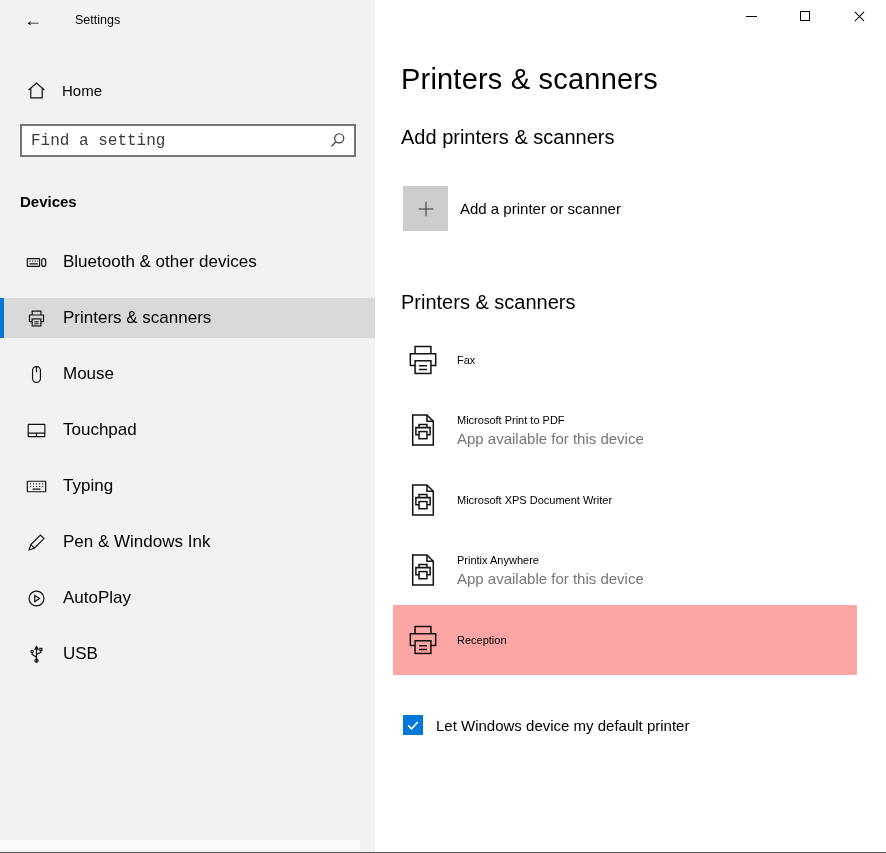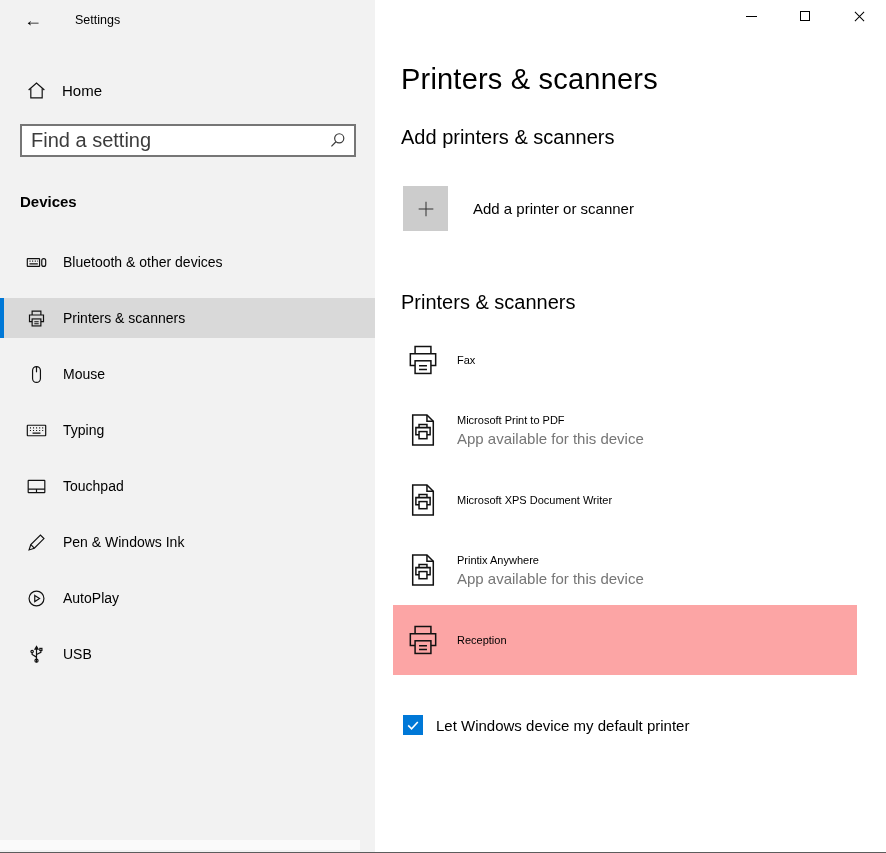--- a/index.html
+++ b/index.html
@@ -34,30 +34,30 @@
     display:flex; align-items:center; gap:15px;
     height:40px; padding-left:25px; font-size:15px; cursor:default;
   }
   .search-box {
     margin:14px 19px 0 20px; height:33px;
     border:2px solid #767676; background:#fff;
     display:flex; align-items:center;
   }
   .search-input {
     flex:1; height:100%; border:none; outline:none; background:transparent;
-    padding:0 4px 0 9px; font-size:20px; color:#0c4a6e;
-    font-family:Liberation Sans, sans-serif;
+    padding:0 4px 0 9px; font-size:16px; color:#0c4a6e;
+    font-family:Liberation Mono, monospace;
   }
   .search-input::placeholder { color:#3c3c3c; opacity:1; }
   .search-glyph { width:34px; display:flex; justify-content:center; align-items:center; }
   .section-label { margin:36px 0 32px 20px; font-size:15px; font-weight:700; }
   .nav-item {
     position:relative; display:flex; align-items:center; gap:16px;
     height:40px; margin-bottom:16px; padding-left:25px;
-    font-size:14px; cursor:default;
+    font-size:17px; cursor:default;
   }
   .nav-item.selected { background:#d9d9d9; }
   .nav-item.selected::before {
     content:""; position:absolute; left:0; top:0; bottom:0; width:4px;
     background:var(--accent,#0078d7);
   }
   .nav-icon { width:22px; height:22px; display:flex; align-items:center; justify-content:center; flex:0 0 22px; }
   .nav-icon svg, .home-icon svg { width:21px; height:21px; stroke:#111; fill:none; stroke-width:1.35; }
   .home-icon { width:22px; height:22px; display:flex; align-items:center; justify-content:center; }
   .h-scrollbar {
@@ -71,21 +71,21 @@
     background:transparent; border:none;
   }
   .glyph-min { width:11px; height:1px; background:#000; display:block; }
   .glyph-max { width:10px; height:10px; border:1px solid #000; display:block; }
   .glyph-close svg { width:11px; height:11px; stroke:#000; stroke-width:1.1; }
   
   .main { position:absolute; left:375px; top:0; width:511px; height:100%; background:#fff; }
   .page-title { margin:63px 0 0 26px; font-size:29px; font-weight:300; letter-spacing:0.2px; }
   .sub-heading { margin-left:26px; font-size:20px; font-weight:400; }
   .add-heading { margin-top:30px; }
-  .add-row { display:flex; align-items:center; gap:25px; margin:37px 0 0 28px; }
+  .add-row { display:flex; align-items:center; gap:12px; margin:37px 0 0 28px; }
   .add-button {
     width:45px; height:45px; background:#cccccc; border:none;
     display:flex; align-items:center; justify-content:center;
   }
   .add-button svg { width:22px; height:22px; stroke:#333; stroke-width:1.1; }
   .add-label { font-size:15px; }
   .printers-heading { margin-top:60px; }
   .printer-list { margin:11px 0 0 18px; width:464px; }
   .printer-row {
     display:flex; align-items:center; gap:14px;
@@ -187,35 +187,35 @@
                 <rect x="7.5" y="3" width="9" height="18" rx="4.5"></rect>
                 <path d="M12 3 V9.5"></path>
               </svg>
           </span>
           <span>Mouse</span>
         </div>
 
         <div class="nav-item">
           <span class="nav-icon">
             <svg viewBox="0 0 24 24">
+                <rect x="2.5" y="5" width="19" height="14" rx="0.5"></rect>
+                <path d="M2.5 15 H21.5 M12 15 V19"></path>
+              </svg>
+          </span>
+          <span>Touchpad</span>
+        </div>
+
+        <div class="nav-item">
+          <span class="nav-icon">
+            <svg viewBox="0 0 24 24">
                 <rect x="1.5" y="6" width="21" height="12" rx="0.5"></rect>
                 <path d="M4.5 9 h1.2 M8 9 h1.2 M11.5 9 h1.2 M15 9 h1.2 M18.5 9 h1.2 M4.5 12 h1.2 M8 12 h1.2 M11.5 12 h1.2 M15 12 h1.2 M18.5 12 h1.2 M7.5 15 h9"></path>
               </svg>
           </span>
           <span>Typing</span>
-        </div>
-
-        <div class="nav-item">
-          <span class="nav-icon">
-            <svg viewBox="0 0 24 24">
-                <rect x="2.5" y="5" width="19" height="14" rx="0.5"></rect>
-                <path d="M2.5 15 H21.5 M12 15 V19"></path>
-              </svg>
-          </span>
-          <span>Touchpad</span>
         </div>
 
         <div class="nav-item">
           <span class="nav-icon">
             <svg viewBox="0 0 24 24">
                 <path d="M3.5 20.5 L5.5 14.5 L16.5 3.5 L20.5 7.5 L9.5 18.5 Z"></path>
                 <path d="M5.5 14.5 L9.5 18.5"></path>
               </svg>
           </span>
           <span>Pen &amp; Windows Ink</span>

